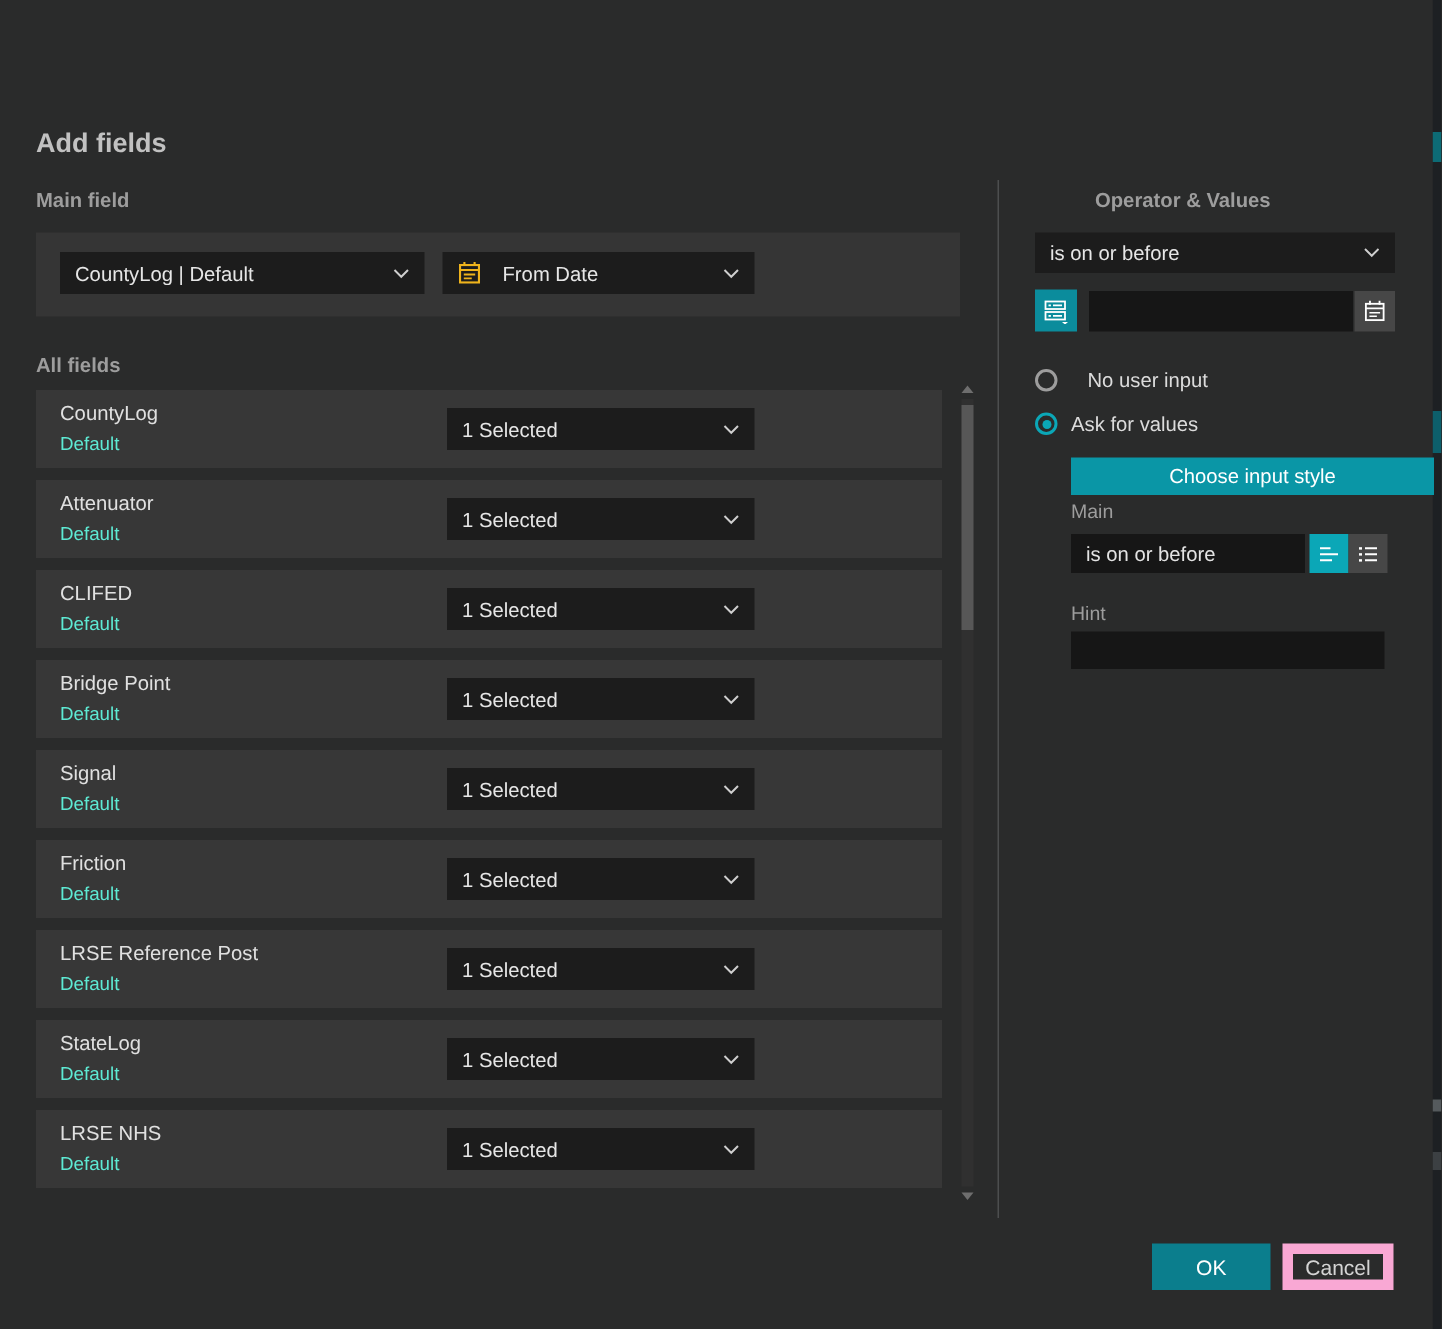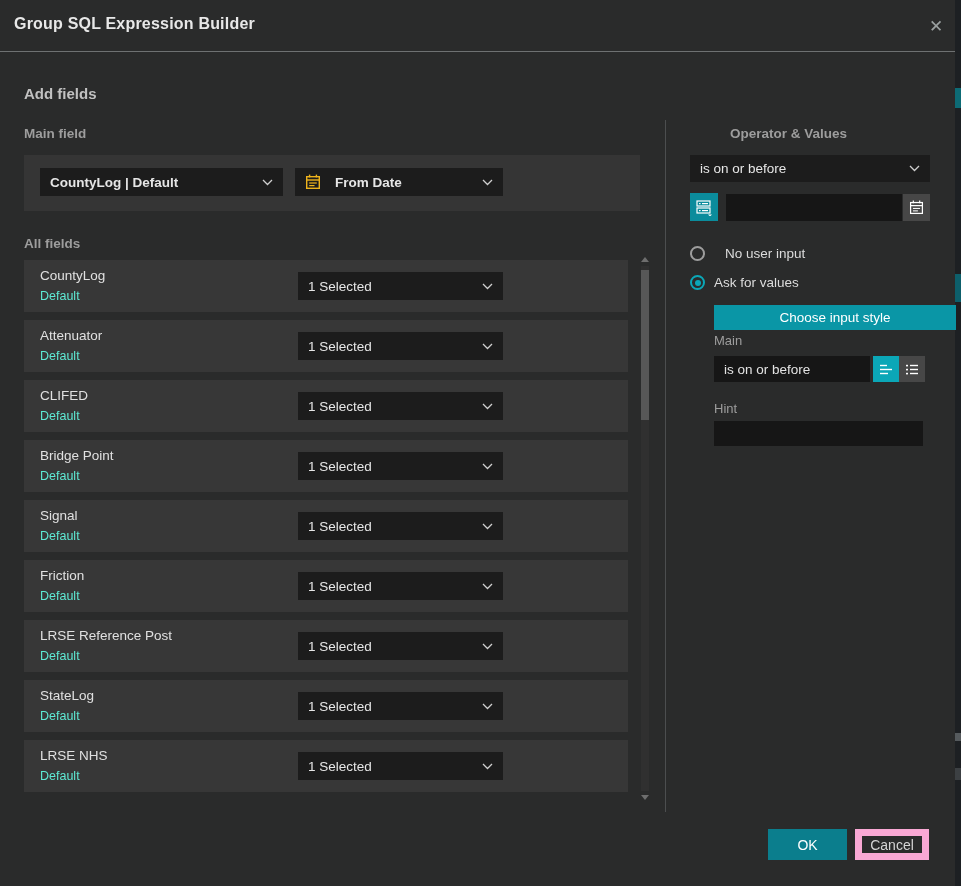--- a/index.html
+++ b/index.html
@@ -14,24 +14,24 @@
   
   .bg-strip { position:absolute; right:0; top:0; width:6px; height:886px; background:#1d2023; }
   .bg-frag  { position:absolute; right:0; width:6px; }
 
   .dialog { position:absolute; left:0; top:0; width:955px; height:886px; background:#2a2b2b; }
 
   .titlebar { position:absolute; left:0; top:0; width:955px; height:52px; border-bottom:1px solid #6e7172; }
   .title { position:absolute; left:14px; top:15px; font-size:16px; font-weight:600; color:#e8e8e8; letter-spacing:.2px; }
   .close-btn { position:absolute; left:924px; top:14px; width:24px; height:24px; display:flex; align-items:center; justify-content:center; color:#9aa0a0; font-size:17px; cursor:pointer; }
 
-  .h-add { position:absolute; left:24px; top:85px; font-size:15px; font-weight:700; color:#c1c1c1; }
+  .h-add { position:absolute; left:24px; top:85px; font-size:18px; font-weight:700; color:#c1c1c1; }
   .section-label { position:absolute; font-size:13.5px; font-weight:700; color:#9d9d9d; }
 
-  .main-field-box { position:absolute; left:24px; top:155px; width:616px; height:56px; background:#353535;font-weight:bold; }
+  .main-field-box { position:absolute; left:24px; top:155px; width:616px; height:56px; background:#353535; }
 
   .dropdown {
     background:#1c1c1c; height:27px; display:flex; align-items:center;
     padding:0 10px; font-size:13.5px; color:#e6e6e6; cursor:pointer;
   }
   .dropdown .dd-label { flex:1; white-space:nowrap; overflow:hidden; }
   .dd-main1 { position:absolute; left:16px; top:13px; width:243px; height:28px; }
   .dd-main2 { position:absolute; left:271px; top:13px; width:208px; height:28px; gap:14px; }
 
   .h-all { top:236px; left:24px; }
@@ -88,24 +88,20 @@
 
 <div class="bg-strip">
   <div class="bg-frag" style="top:88px;height:20px;background:#0d6b75;"></div>
   <div class="bg-frag" style="top:274px;height:28px;background:#0d5f6b;"></div>
   <div class="bg-frag" style="top:733px;height:8px;background:#555a5d;"></div>
   <div class="bg-frag" style="top:768px;height:12px;background:#3c4043;"></div>
 </div>
 
 <div class="dialog">
 
-  <div class="titlebar">
-    <div class="title">Group SQL Expression Builder</div>
-    <div class="close-btn">✕</div>
-  </div>
 
   <div class="h-add">Add fields</div>
 
   <div class="section-label h-main">Main field</div>
   <div class="main-field-box">
     <div class="dropdown dd-main1">
       <span class="dd-label">CountyLog | Default</span>
       <svg width="11" height="7" viewBox="0 0 11 7">
           <path d="M1 1l4.5 4.5L10 1" fill="none" stroke="#cfcfcf" stroke-width="1.3"></path>
         </svg>

